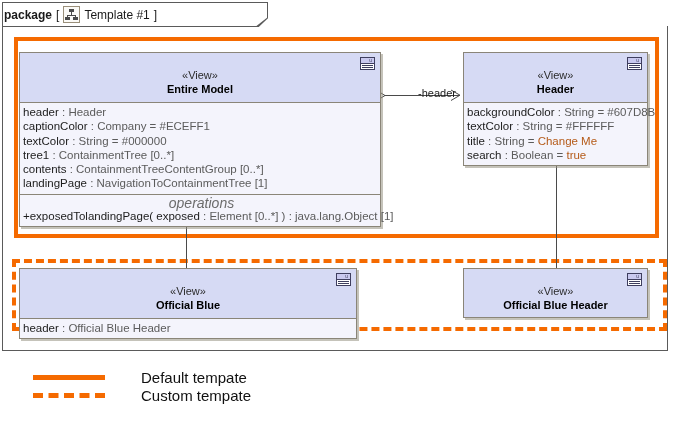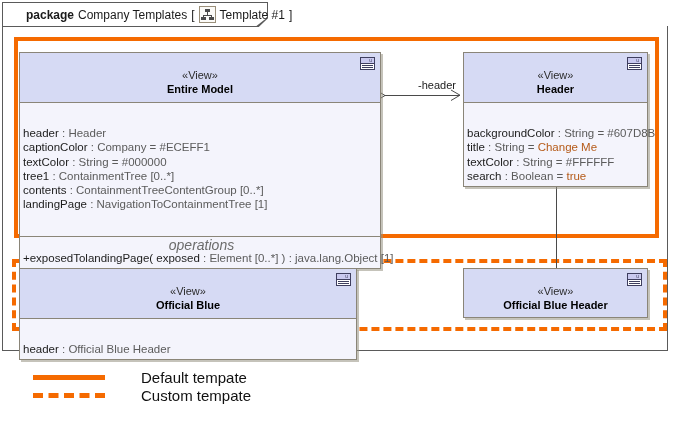--- a/index.html
+++ b/index.html
@@ -51,21 +51,21 @@
     left: 1px; top: 1px; right: 1px; bottom: 1px;
     background: #ffffff;
     clip-path: polygon(0 0, 100% 0, 100% 64%, 96% 100%, 0 100%);
   }
   .pkg-tab-content {
     position: absolute;
     inset: 0;
     display: flex;
     align-items: center;
     gap: 4px;
-    padding-left: 24px;
+    padding-left: 2px;
     font-size: 12px;
     color: #1a1a1a;
     white-space: nowrap;
   }
   .pkg-kw { font-weight: bold; font-size: 12px; }
   .pkg-name { font-size: 12px; }
   .pkg-bracket { font-size: 12px; }
 
   .tree-icon {
     display: inline-block;
@@ -165,21 +165,20 @@
   .view-icon .vi-l1 {
     position: absolute; left: 1px; right: 1px; top: 7px; height: 1px; background: #3e3e5e;
   }
   .view-icon .vi-l2 {
     position: absolute; left: 1px; right: 1px; top: 9px; height: 1px; background: #3e3e5e;
   }
 
   .uml-compartment {
     padding: 2px 0 3px 3px;
     background: #f4f4fc;
-    margin-top: 21px;
   }
   .uml-compartment + .uml-compartment {
     border-top: 1px solid #8a8578;
   }
   .attr-line {
     font-size: 11.5px;
     line-height: 14.3px;
     color: #5b5b5b;
     white-space: nowrap;
   }
@@ -257,21 +256,20 @@
 
 <div id="canvas">
 
   <div class="pkg-body"></div>
 
   <div class="pkg-tab">
     <div class="pkg-tab-shape"></div>
     <div class="pkg-tab-inner"></div>
     <div class="pkg-tab-content">
       <span class="pkg-kw">package</span>
-      <span class="pkg-name">Company Templates</span>
       <span class="pkg-bracket">[</span>
       <span class="tree-icon">
         <i class="ti-top"></i>
           <i class="ti-vert"></i>
           <i class="ti-horz"></i>
         <i class="ti-l1"></i>
           <i class="ti-l2"></i>
           <i class="ti-b1"></i>
           <i class="ti-b2"></i>
       </span>
@@ -288,21 +286,21 @@
     <div class="diamond-shape" style="left:373px; top:91px;">
       <svg width="13" height="9" viewBox="0 0 13 9">
         <polygon points="0.5,4.5 6,0.8 12,4.5 6,8.2" fill="#ffffff" stroke="#4a4a4a" stroke-width="1"></polygon>
       </svg>
     </div>
     <div class="arrow-open" style="left:450px; top:89px;">
       <svg width="12" height="13" viewBox="0 0 12 13">
         <polyline points="1,1 10,6.2 1,11.5" fill="none" stroke="#4a4a4a" stroke-width="1"></polyline>
       </svg>
     </div>
-    <span class="assoc-label" style="left:418px; top:79px;">-header</span>
+    <span class="assoc-label" style="left:418px; top:87px;">-header</span>
   </div>
 
   <div class="conn">
     <div class="conn-line-v" style="left:186px; top:218px; height:50px;"></div>
     <div class="tri-hollow" style="left:180px; top:208px;">
       <svg width="13" height="11" viewBox="0 0 13 11">
         <polygon points="6.5,1 12,10 1,10" fill="#ffffff" stroke="#4a4a4a" stroke-width="1"></polygon>
       </svg>
     </div>
   </div>
@@ -347,22 +345,22 @@
       <div class="uml-title">Header</div>
       <span class="view-icon">
         <span class="vi-bar"></span>
           <span class="vi-u">u</span>
           <span class="vi-l1"></span>
           <span class="vi-l2"></span>
       </span>
     </div>
     <div class="uml-compartment">
       <div class="attr-line"><span class="attr-name">backgroundColor</span><span> : String = #607D8B</span></div>
+      <div class="attr-line"><span class="attr-name">textColor</span><span> : String = #FFFFFF</span></div>
       <div class="attr-line"><span class="attr-name">title</span><span> : String = </span><span class="attr-val-orange">Change Me</span></div>
-      <div class="attr-line"><span class="attr-name">textColor</span><span> : String = #FFFFFF</span></div>
       <div class="attr-line"><span class="attr-name">search</span><span> : Boolean = </span><span class="attr-val-orange">true</span></div>
     </div>
   </div>
 
   <div class="uml-class" style="left:19px; top:268px; width:338px;">
     <div class="uml-head">
       <div class="uml-stereo">«View»</div>
       <div class="uml-title">Official Blue</div>
       <span class="view-icon">
         <span class="vi-bar"></span>

